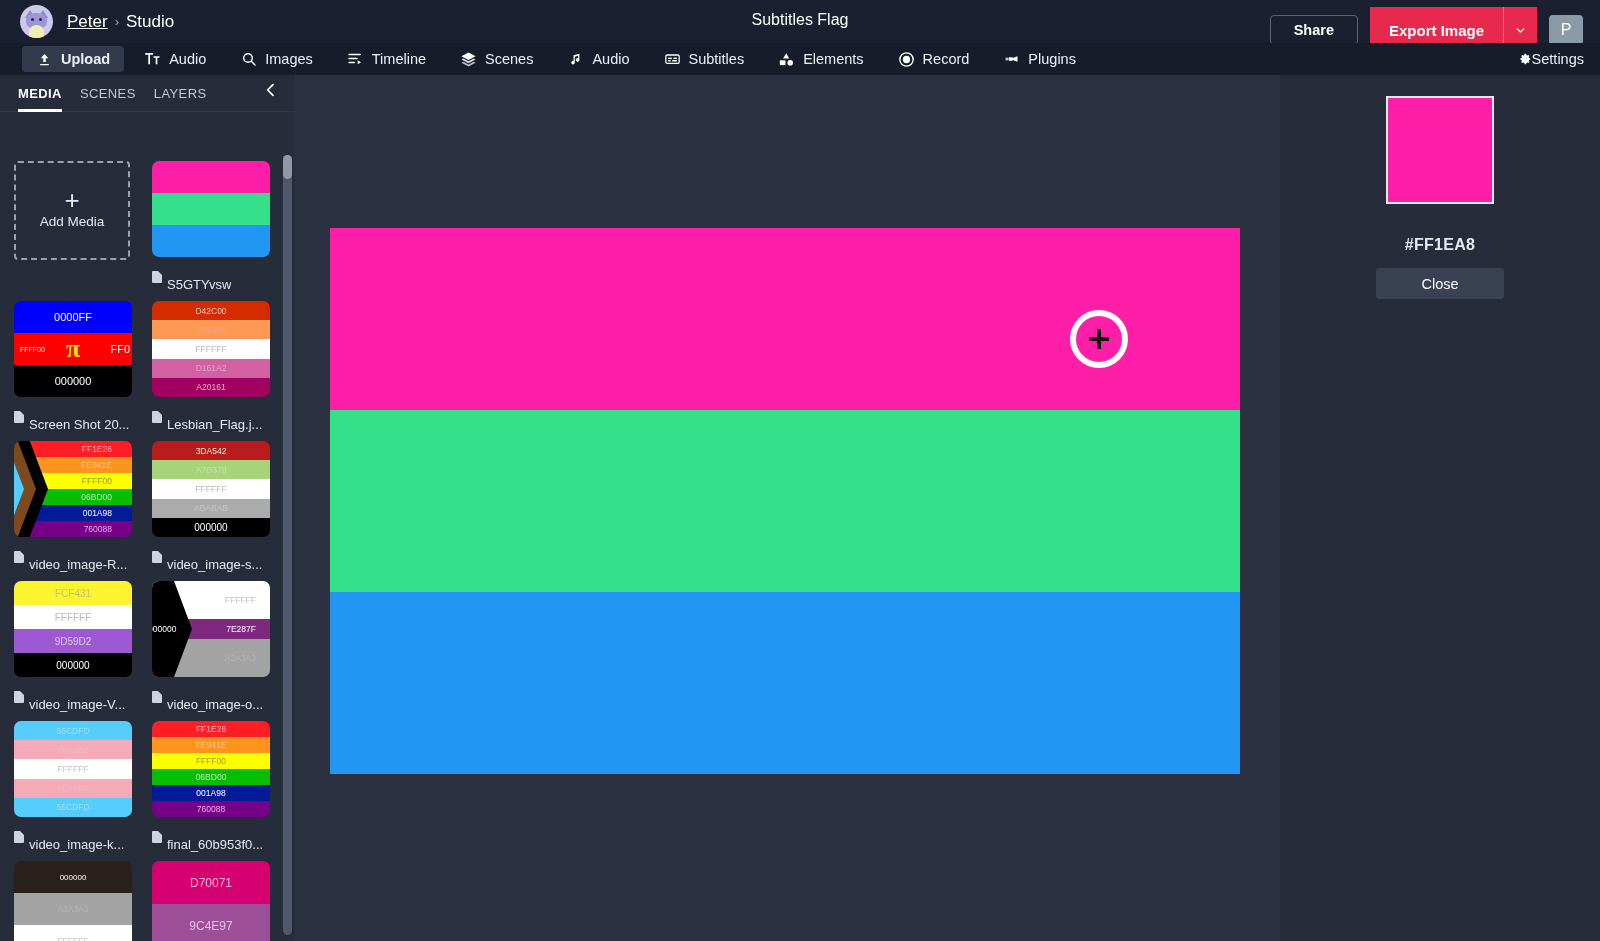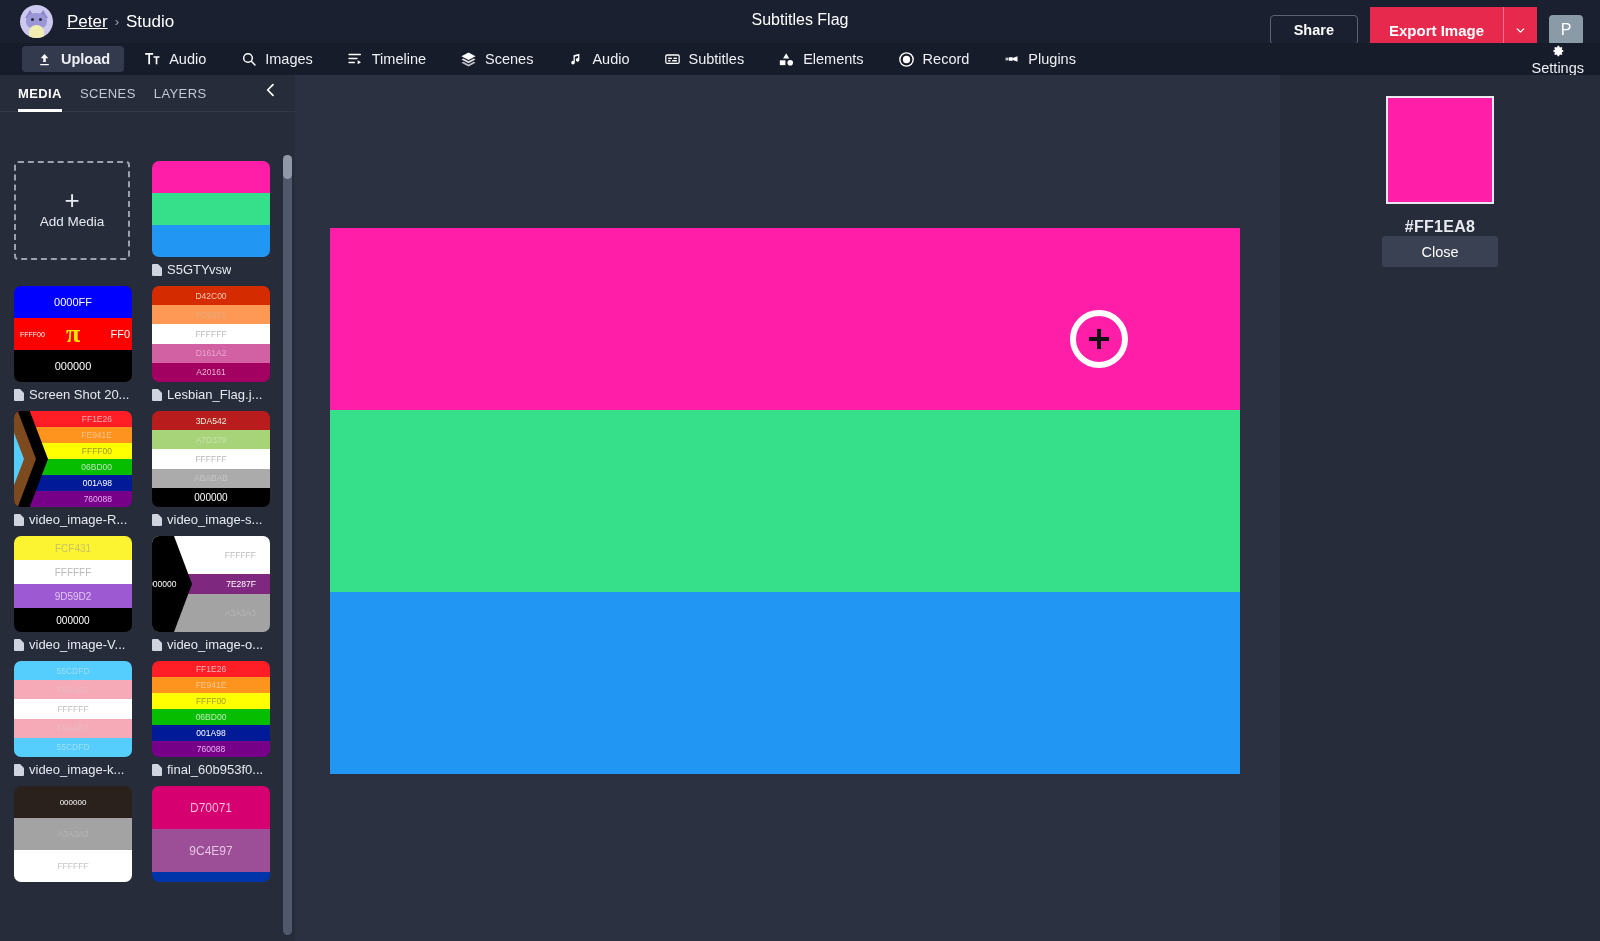--- a/index.html
+++ b/index.html
@@ -89,21 +89,21 @@
     display: flex; align-items: center; gap: 8px;
     height: 26px; padding: 0 14px; margin-left: 6px;
     color: #eef0f4; font-size: 14.5px; border-radius: 4px; cursor: pointer;
     white-space: nowrap;
   }
   .nav-item:first-child { margin-left: 22px; }
   .nav-item.active { background: #333a4d; font-weight: 700; }
   .nav-item .ico { display: flex; align-items: center; justify-content: center; width: 17px; height: 17px; }
   .settings-item {
     position: absolute; right: 16px; display: flex; align-items: center; gap: 0;
-    color: #eef0f4; font-size: 14.5px; cursor: pointer; flex-direction: column;
+    color: #eef0f4; font-size: 14.5px; cursor: pointer;
   }
 
   
   .sidebar {
     position: absolute; top: 75px; left: 0; width: 295px; height: 866px;
     background: #262c3a;
   }
   .side-tabs {
     height: 37px; display: flex; align-items: center; gap: 0;
     border-bottom: 1px solid #323849; position: relative;
@@ -160,21 +160,21 @@
     font-size: 13px; color: #e6e9ef; white-space: nowrap; overflow: hidden;
   }
   .file-ico {
     width: 10px; height: 12px; flex: 0 0 auto; position: relative;
     background: #cfd4de; border-radius: 1px;
   }
   .file-ico::after {
     content: ""; position: absolute; right: 0; top: 0; border-left: 4px solid transparent;
     border-top: 4px solid #262c3a;
   }
-  .name-txt { overflow: hidden; text-overflow: ellipsis; }
+  .name-txt { overflow: hidden; text-overflow: ellipsis; margin-top: 15px; }
 
   .side-scrollbar {
     position: absolute; right: 3px; top: 80px; width: 9px; height: 780px;
     background: #50586b; border-radius: 5px;
   }
   .side-scrollbar .thumbr {
     position: absolute; top: 0; left: 0; width: 9px; height: 24px;
     background: #9098a8; border-radius: 5px;
   }
 
@@ -203,24 +203,24 @@
   }
   .eyedrop-hint {
     margin: 23px 26px 0 12px; font-size: 14.3px; font-style: italic;
     color: #dfe3ea; line-height: 1.45;
   }
   .swatch-wrap { display: flex; flex-direction: column; align-items: center; margin-top: 21px; }
   .swatch {
     width: 108px; height: 108px; border: 2px solid #e8e9ee;
   }
   .swatch-hex {
-    margin-top: 14px; font-size: 16px; font-weight: 700; color: #e8eaef; letter-spacing: .3px;
+    margin-top: 32px; font-size: 16px; font-weight: 700; color: #e8eaef; letter-spacing: .3px;
   }
   .btn-close {
-    width: 116px; height: 31px; background: #3a4152; border: none; border-radius: 3px;
+    margin-top: 14px; width: 128px; height: 31px; background: #3a4152; border: none; border-radius: 3px;
     color: #ffffff; font-size: 14.5px; cursor: pointer; font-family: "Liberation Sans", sans-serif;
   }
 </style>
 </head>
 <body>
 
 <div class="topbar">
   <div class="avatar">
     <div class="cat-ear-l"></div>
     <div class="cat-ear-r"></div>

